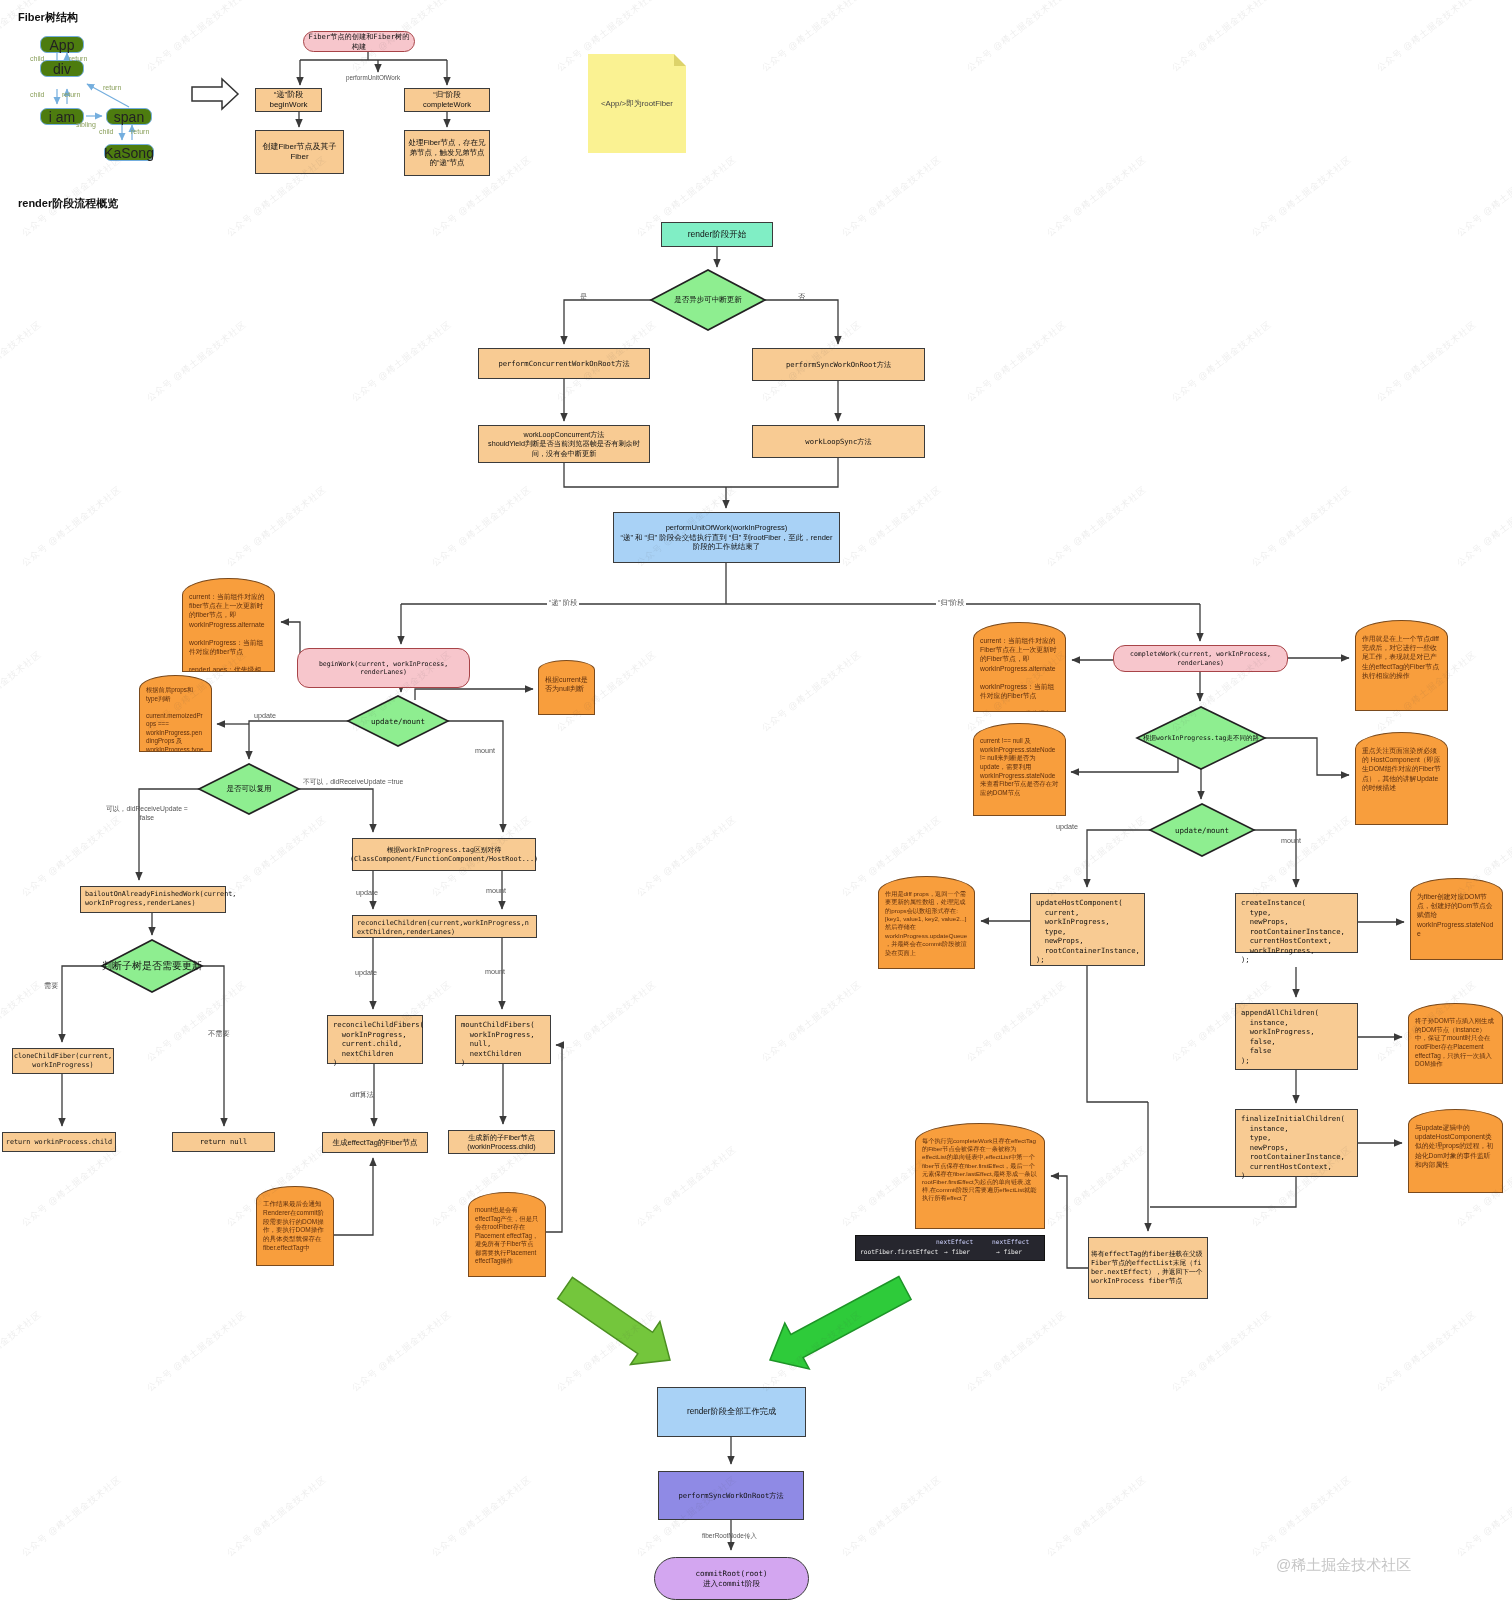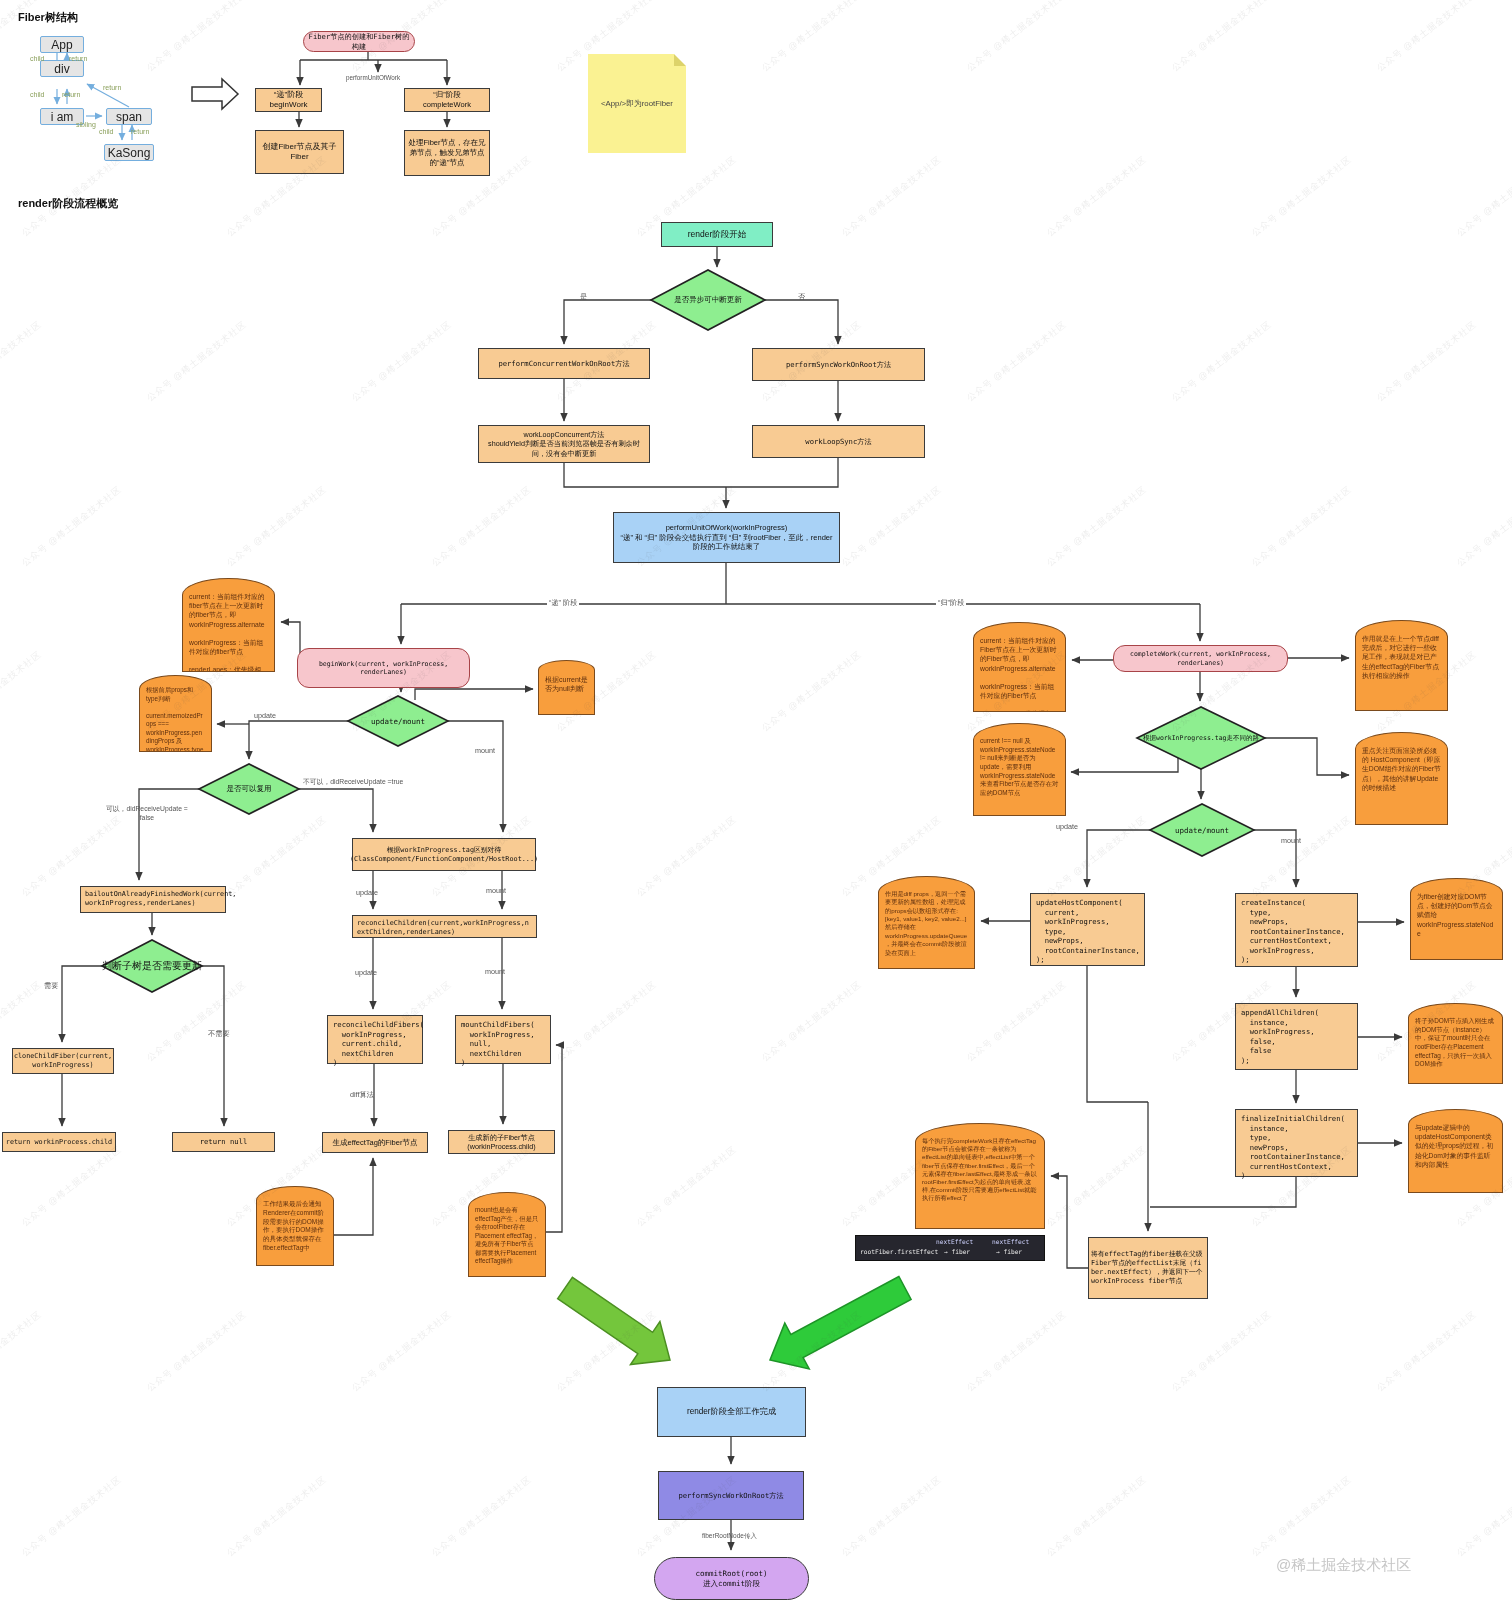--- a/index.html
+++ b/index.html
@@ -20,23 +20,23 @@
   .wrap{word-break:break-all;white-space:pre-wrap}
   .note{position:absolute;box-sizing:border-box;background:#f89e3d;border:1.4px solid #7a4a1d;
         border-radius:50% 50% 0 0/18% 18% 0 0;color:#5c2e0e;font-size:6.8px;line-height:1.35;
         padding:13px 6px 4px;text-align:left;white-space:pre-line;word-break:break-word;
         overflow-wrap:anywhere;overflow:hidden}
   .dtext{position:absolute;display:flex;align-items:center;justify-content:center;
          text-align:center;font-size:7.5px;color:#111;
          font-family:"DejaVu Sans Mono","Liberation Sans",monospace}
   .lbl{position:absolute;font-size:7.2px;color:#555;white-space:pre}
   .onln{background:#fff;padding:0 2px}
-  .treebox{position:absolute;box-sizing:border-box;border:1.3px solid #74aede;border-radius:2px;
-           background:#e5e5e5;display:flex;align-items:center;justify-content:center;
-           font-size:12px;color:#222}
+  .treebox{position:absolute;box-sizing:border-box;border:1.3px solid #74aede;border-radius:7px;
+           background:#4d7c0f;display:flex;align-items:center;justify-content:center;
+           font-size:14px;color:#222}
   .tlbl{position:absolute;font-size:7px;color:#8ba05c}
   .title{position:absolute;font-weight:bold;font-size:11px;color:#111}
   .sticky{position:absolute;background:#faf292;display:flex;align-items:center;
           justify-content:center;font-size:7.8px;color:#444;text-align:center}
   .fold{position:absolute;right:0;top:0;width:0;height:0;
         border-top:12px solid #fff;border-left:12px solid #ddd36a}
   .dark{position:absolute;background:#26262e;border:1px solid #111;color:#e8e8e8;
         font-family:"DejaVu Sans Mono",monospace;font-size:6.2px}
   .dark span{position:absolute;white-space:nowrap}
   .wm{position:absolute;font-size:9px;color:rgba(80,80,80,.10);transform:rotate(-38deg);
@@ -259,21 +259,21 @@
   <div class="lbl" style="left:1281px;top:836px">mount</div>
 
   <div class="bx code" style="left:1030px;top:893px;width:115px;height:73px">updateHostComponent(
   current,
   workInProgress,
   type,
   newProps,
   rootContainerInstance,
 );</div>
   <div class="note" style="left:878px;top:876px;width:97px;height:93px;font-size:6.2px">作用是diff props，返回一个需要更新的属性数组，处理完成的props会以数组形式存在: [key1, value1, key2, value2...] 然后存储在 workInProgress.updateQueue，并最终会在commit阶段被渲染在页面上</div>
-  <div class="bx code" style="left:1235px;top:893px;width:123px;height:74px">createInstance(
+  <div class="bx code" style="left:1235px;top:893px;width:123px;height:60px">createInstance(
   type,
   newProps,
   rootContainerInstance,
   currentHostContext,
   workInProgress,
 );</div>
   <div class="note" style="left:1410px;top:878px;width:93px;height:82px">为fiber创建对应DOM节点，创建好的Dom节点会赋值给 workInProgress.stateNode</div>
   <div class="bx code" style="left:1235px;top:1003px;width:123px;height:67px">appendAllChildren(
   instance,
   workInProgress,

